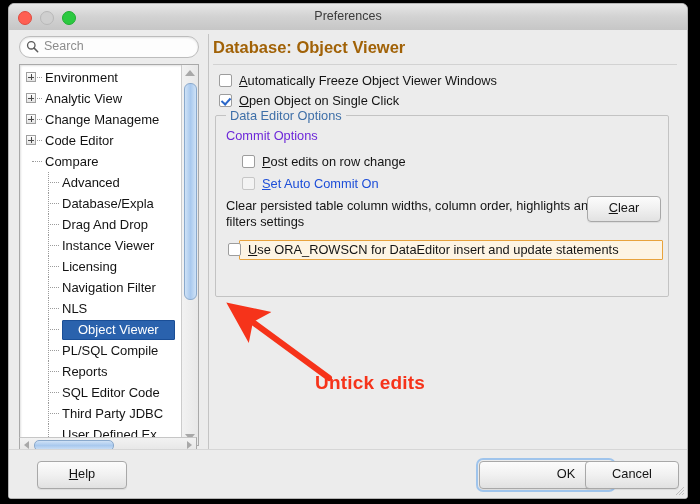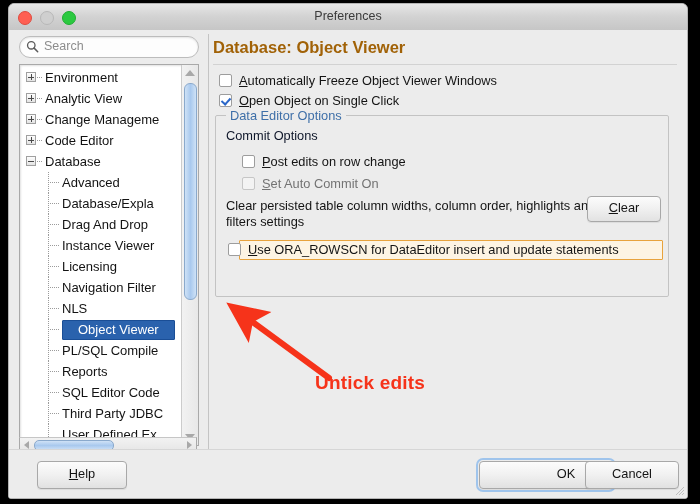--- a/index.html
+++ b/index.html
@@ -242,21 +242,21 @@
     content: "";
     position: absolute;
     left: 3px; top: 1px;
     width: 4px; height: 7px;
     border: solid #2a66c8;
     border-width: 0 2px 2px 0;
     transform: rotate(42deg);
   }
   .chk.disabled { border-color: #c6c6c6; background: #f3f3f3; }
   .chk-label { position: absolute; left: 20px; top: 0; }
-  .chk-row.disabled .chk-label { color: #737373; }
+  .chk-row.disabled .chk-label { color: #1d4ed8; }
   .mn { text-decoration: underline; }
 
   
   .group {
     position: absolute;
     left: 2px; top: 50px;
     width: 454px; height: 182px;
     border: 1px solid #c3c3c3;
     border-radius: 2px;
     box-sizing: border-box;
@@ -265,21 +265,21 @@
     position: absolute;
     left: 10px; top: -8px;
     padding: 0 4px;
     background: #ececec;
     font-size: 12.8px;
     color: #3e6fa8;
   }
   .group-sub {
     position: absolute;
     left: 10px; top: 12px;
-    font-size: 12.8px; color: #0f172a;
+    font-size: 12.8px; color: #6d28d9;
   }
 
   .para {
     position: absolute;
     left: 10px; top: 82px;
     width: 382px;
     font-size: 12.8px; color: #141414;
     line-height: 16px;
   }
 
@@ -393,22 +393,21 @@
                 <div class="toggle plus"></div>
                 <span class="tree-label">Change Manageme</span>
               </div>
               <div class="tree-row">
                 <div class="guide"></div>
                 <div class="toggle plus"></div>
                 <span class="tree-label">Code Editor</span>
               </div>
               <div class="tree-row">
                 <div class="guide"></div>
-                <div class="toggle"></div>
-                <span class="tree-label">Database</span>
+                <span class="tree-label">Compare</span>
               </div>
               <div class="tree-row child">
                 <div class="vline"></div>
                 <div class="guide"></div>
                 <span class="tree-label">Advanced</span>
               </div>
               <div class="tree-row child">
                 <div class="vline"></div>
                 <div class="guide"></div>
                 <span class="tree-label">Database/Expla</span>

